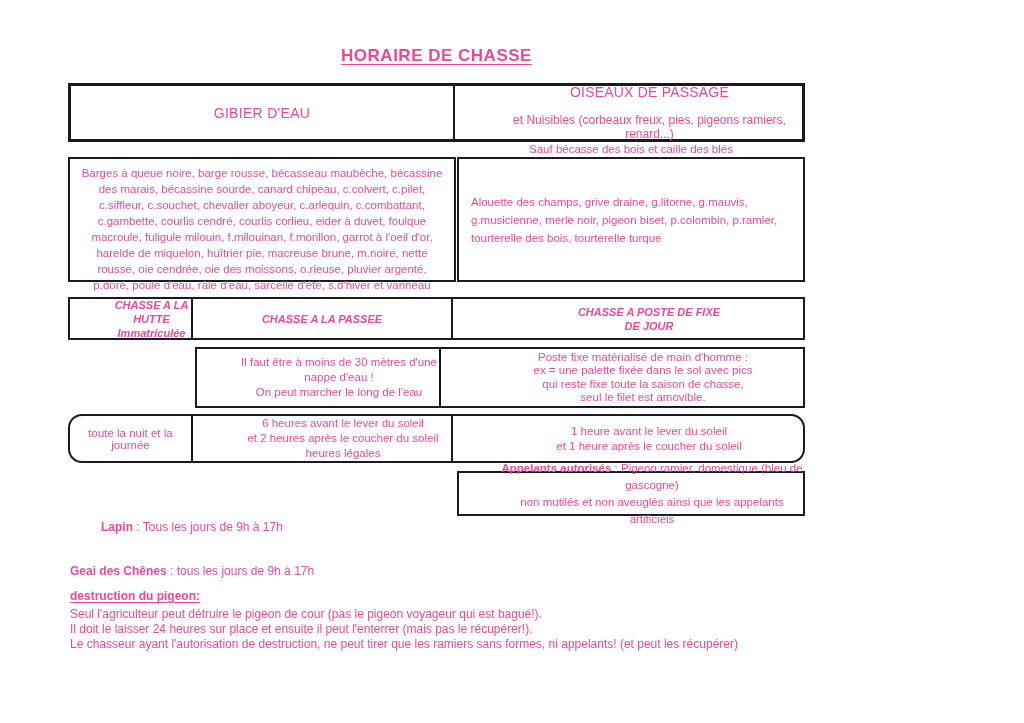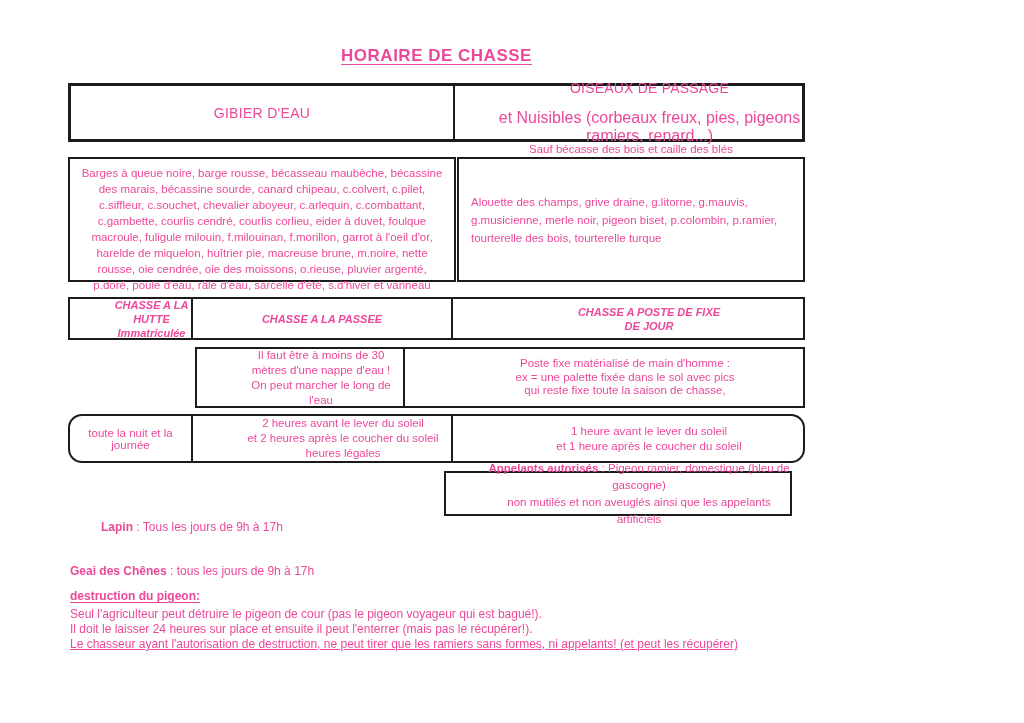--- a/index.html
+++ b/index.html
@@ -23,21 +23,21 @@
     left:68px;top:46px;width:737px;
     font-size:17px;font-weight:bold;letter-spacing:.5px;
     text-align:center;
   }
   .doc-title span{text-decoration:underline;text-underline-offset:3px;}
 
   .top-table{left:68px;top:83px;width:737px;height:59px;justify-content:flex-end;}
   .top-cell1{width:384px;border-right:2px solid #1b1b1b;box-sizing:border-box;
     font-size:14px;letter-spacing:.3px;}
   .top-cell2{flex:1;font-size:14px;letter-spacing:.2px;}
-  .top-cell2 .sub{font-size:16px;letter-spacing:0;margin-top:13px;}
+  .top-cell2 .sub{font-size:12px;letter-spacing:0;margin-top:13px;}
 
   .sauf-note{left:457px;top:143px;width:348px;font-size:11.5px;text-align:center;}
 
   .species-left{
     left:68px;top:157px;width:388px;height:125px;
     font-size:11.5px;line-height:16px;text-align:center;
     padding:6px 10px;
   }
   .species-right{
     left:457px;top:157px;width:348px;height:125px;
@@ -45,29 +45,29 @@
   }
   .species-right .inner{padding:0 12px;}
 
   .mode-row{left:68px;top:297px;width:737px;height:43px;
     font-size:11px;font-weight:bold;font-style:italic;line-height:14px;}
   .mode-a{width:123px;border-right:2px solid #1b1b1b;box-sizing:border-box;}
   .mode-b{width:260px;border-right:2px solid #1b1b1b;box-sizing:border-box;}
   .mode-c{flex:1;}
 
   .cond-row{left:195px;top:347px;width:610px;height:61px;font-size:11.5px;}
-  .cond-b{width:208px;border-right:2px solid #1b1b1b;box-sizing:border-box;line-height:15px;}
+  .cond-b{width:244px;border-right:2px solid #1b1b1b;box-sizing:border-box;line-height:15px;}
   .cond-c{flex:1;line-height:13.5px;}
 
   .hours-row{left:68px;top:414px;width:737px;height:49px;font-size:11.5px;border-radius:14px;}
   .hours-a{width:123px;border-right:2px solid #1b1b1b;box-sizing:border-box;}
   .hours-b{width:260px;border-right:2px solid #1b1b1b;box-sizing:border-box;line-height:15px;}
   .hours-c{flex:1;line-height:15px;}
 
-  .appelants{left:444px;top:471px;width:348px;height:45px;
+  .appelants{left:457px;top:471px;width:348px;height:45px;
     font-size:11.5px;line-height:17px;text-align:center;}
   .appelants b{font-weight:bold;}
 
   .note-line{left:70px;font-size:12px;white-space:nowrap;}
   .note-line b{font-weight:bold;}
   .destruction-title{font-weight:bold;text-decoration:underline;text-underline-offset:2px;}
 </style>
 </head>
 <body>
 
@@ -109,27 +109,28 @@
 
   <div class="abs bordered flexrow cond-row">
     <div class="cond-b vcenter center">
       <div>Il faut être à moins de 30 mètres d'une nappe d'eau !</div>
       <div>On peut marcher le long de l'eau</div>
     </div>
     <div class="cond-c vcenter center">
       <div>Poste fixe matérialisé de main d'homme :</div>
       <div>ex = une palette fixée dans le sol avec pics</div>
       <div>qui reste fixe toute la saison de chasse,</div>
+      <div>seul le filet est amovible.</div>
     </div>
   </div>
 
   <div class="abs bordered flexrow hours-row">
     <div class="hours-a hcenter center">toute la nuit et la journée</div>
     <div class="hours-b vcenter center">
-      <div>2 heures avant le lever du soleil</div>
+      <div>6 heures avant le lever du soleil</div>
       <div>et 2 heures après le coucher du soleil</div>
       <div>heures légales</div>
     </div>
     <div class="hours-c vcenter center">
       <div>1 heure avant le lever du soleil</div>
       <div>et 1 heure après le coucher du soleil</div>
     </div>
   </div>
 
   <div class="abs bordered appelants vcenter">
@@ -142,15 +143,15 @@
   <div class="abs note-line" style="top:520px;margin-left:31px;">
     <b>Lapin</b><span> : Tous les jours de 9h à 17h</span>
   </div>
   <div class="abs note-line" style="top:564px;">
     <b>Geai des Chênes</b><span> : tous les jours de 9h à 17h</span>
   </div>
 
   <div class="abs note-line destruction-title" style="top:589px;">destruction du pigeon:</div>
   <div class="abs note-line" style="top:607px;">Seul l'agriculteur peut détruire le pigeon de cour (pas le pigeon voyageur qui est bagué!).</div>
   <div class="abs note-line" style="top:622px;">Il doit le laisser 24 heures sur place et ensuite il peut l'enterrer (mais pas le récupérer!).</div>
-  <div class="abs note-line" style="top:637px;text-decoration:underline;">Le chasseur ayant l'autorisation de destruction, ne peut tirer que les ramiers sans formes, ni appelants! (et peut les récupérer)</div>
+  <div class="abs note-line" style="top:637px;">Le chasseur ayant l'autorisation de destruction, ne peut tirer que les ramiers sans formes, ni appelants! (et peut les récupérer)</div>
 
 </div>
 
 </body></html>

